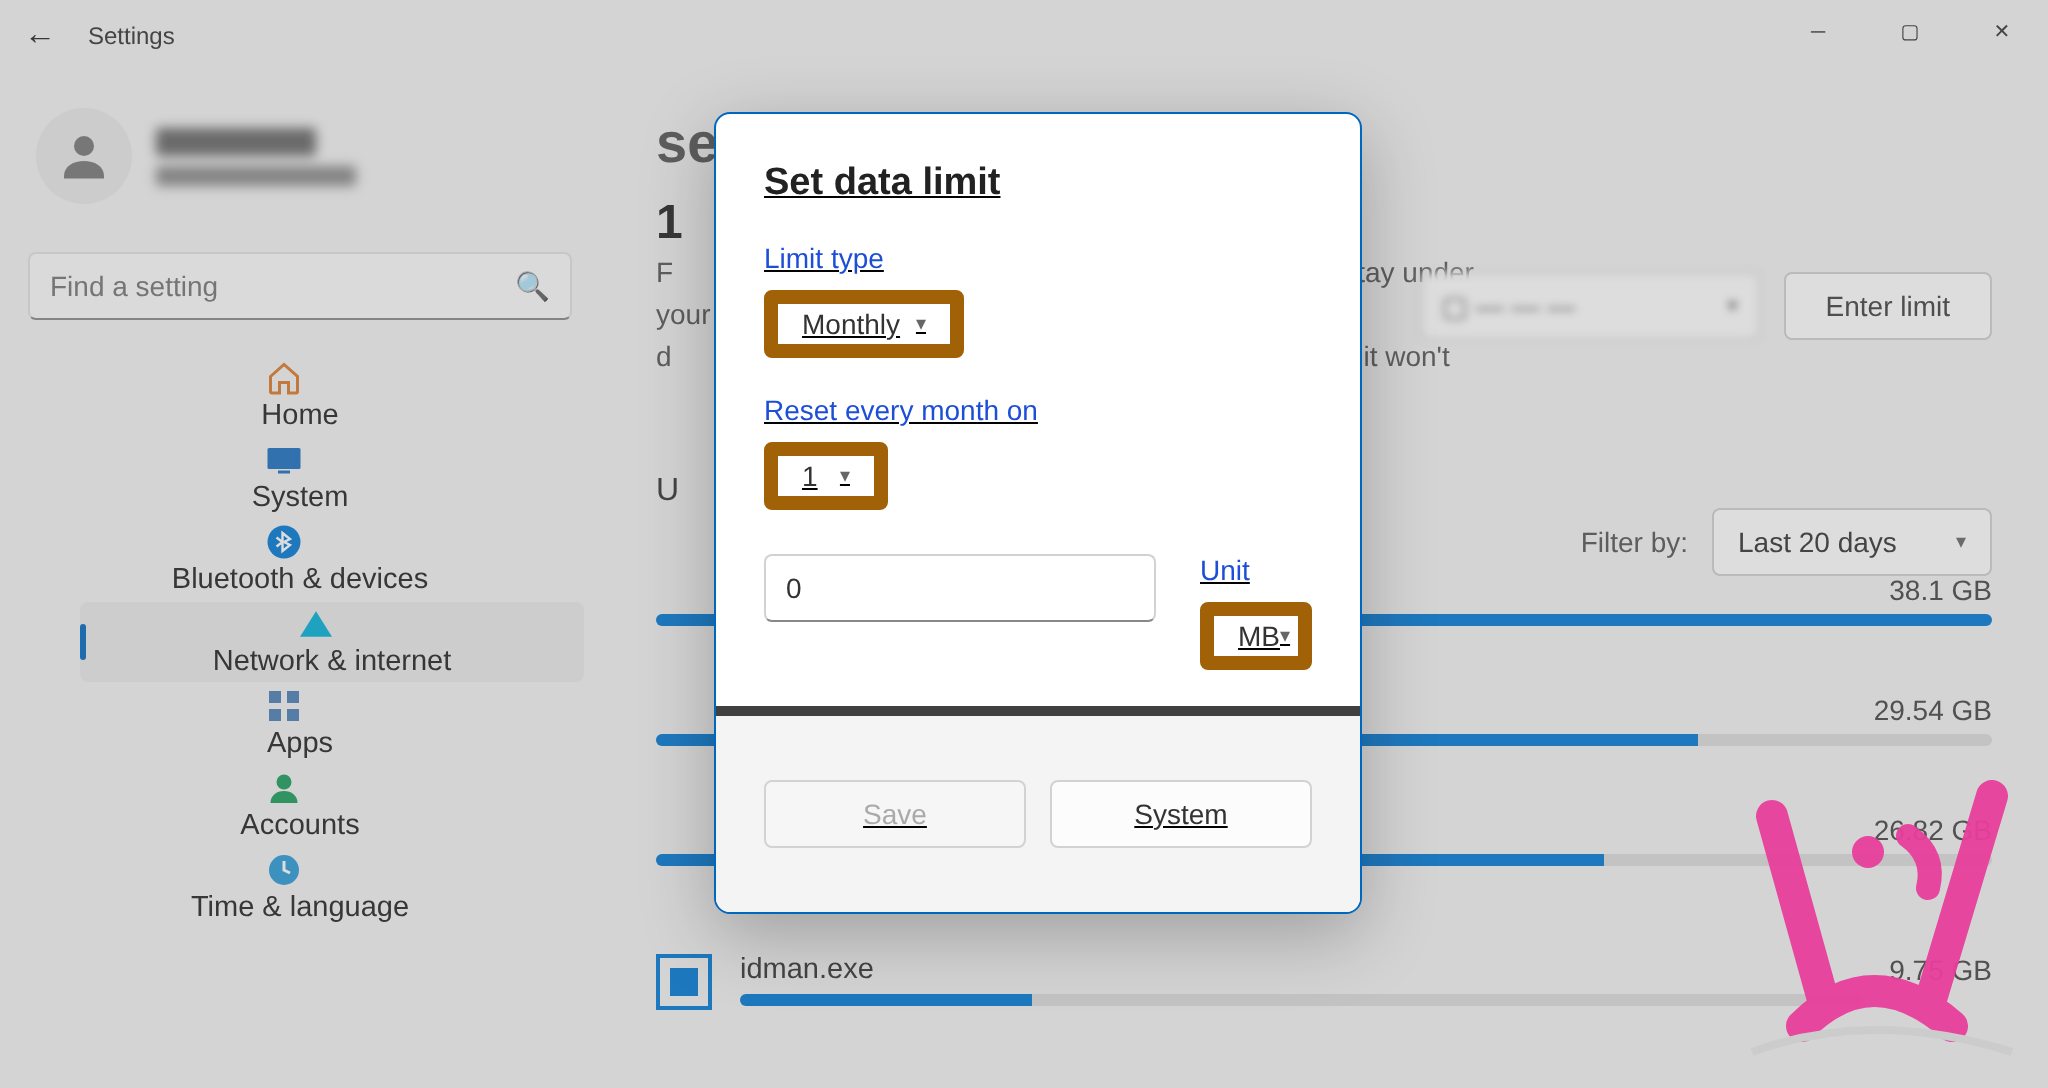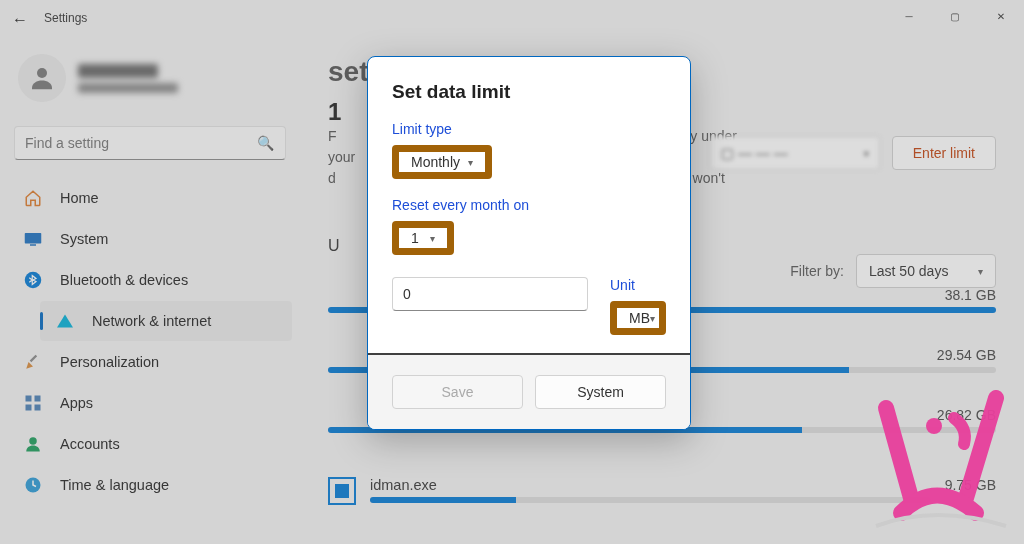--- a/index.html
+++ b/index.html
@@ -18,37 +18,37 @@
 .avatar { width:48px; height:48px; border-radius:50%; background:#e8e8e8; display:flex; align-items:center; justify-content:center; margin-right:12px; }
 .avatar svg { fill:#777; }
 .accname { filter:blur(3px); }
 .accname .l1 { width:80px; height:14px; background:#666; border-radius:2px; margin-bottom:5px; }
 .accname .l2 { width:100px; height:10px; background:#888; border-radius:2px; }
 
 .search { margin:6px 10px 18px; height:34px; background:#fbfbfb; border:1px solid #e2e2e2; border-bottom:1px solid #888; border-radius:4px; display:flex; align-items:center; padding:0 10px; }
 .search input { flex:1; border:none; background:transparent; outline:none; font-size:14px; color:#666; }
 .magnify { font-size:14px; color:#555; }
 
-.navitem { display:flex; align-items:center; height:40px; padding:0 14px; margin:1px 4px; border-radius:4px; position:relative; font-size:14.5px; color:#222; }
+.navitem { display:flex; align-items:center; height:40px; padding:0 14px; margin:1px 4px; border-radius:4px; position:relative; font-size:14.5px; color:#222;flex-direction:column; }
 .navitem.sel { background:#eaeaea;margin-left:36px; }
 .navitem.sel::before { content:""; position:absolute; left:0; top:11px; width:3px; height:18px; background:#0067c0; border-radius:2px; }
 .navicon { width:22px; height:22px; margin-right:16px; display:flex; align-items:center; justify-content:center; }
 
 .main { flex:1; padding:12px 28px; position:relative; overflow:hidden; }
 .crumbs { font-size:28px; font-weight:600; color:#222; margin:8px 0 10px; display:flex; align-items:center; gap:14px; }
 .crumbs .sep { color:#777; font-size:20px; }
 .crumbs .dim { color:#555; font-weight:600; }
 
 .desc { color:#555; font-size:14px; line-height:1.5; max-width:440px; }
 .big1 { font-size:24px; font-weight:600; color:#222; margin-top:8px; }
 
 .toprow { position:absolute; right:28px; top:100px; display:flex; align-items:center; gap:12px; }
 .periodpick { width:170px; height:34px; border:1px solid #d3d3d3; border-radius:4px; background:#fff; display:flex; align-items:center; padding:0 10px; font-size:14px; color:#444; filter:blur(2px); }
 .periodpick .ch { margin-left:auto; font-size:10px; color:#666; }
-.enterbtn { height:34px; padding:0 20px; border:1px solid #d0d0d0; background:#fff; border-radius:4px; font-size:14px; color:#c2410c; }
+.enterbtn { height:34px; padding:0 20px; border:1px solid #d0d0d0; background:#fff; border-radius:4px; font-size:14px; color:#404040; }
 
 .filterrow { position:absolute; right:28px; top:218px; display:flex; align-items:center; gap:12px; font-size:14px; color:#555; }
 .filterrow .sel2 { width:140px; height:34px; border:1px solid #d0d0d0; background:#fff; border-radius:4px; display:flex; align-items:center; padding:0 12px; color:#333; }
 .filterrow .sel2 .ch { margin-left:auto; font-size:10px; color:#666; }
 
 .usehead { font-size:16px; color:#333; margin-top:48px; }
 
 .usageitems { margin-top:32px; }
 .urow { margin-bottom:34px; }
 .urow .top { display:flex; justify-content:flex-end; font-size:14px; color:#444; margin-bottom:4px; }
@@ -59,35 +59,35 @@
 .appico { width:28px; height:28px; border:2px solid #0078d4; display:flex; align-items:center; justify-content:center; }
 .appico .inner { width:14px; height:14px; background:#0078d4; }
 .appinfo { flex:1; }
 .appinfo .nm { font-size:14.5px; color:#333; margin-bottom:4px; }
 .appinfo .bar { height:6px; background:#dcdcdc; border-radius:3px; overflow:hidden; }
 .appinfo .fill { height:100%; background:#0078d4; }
 .apprt { font-size:14px; color:#444; }
 
 
 .scrim { position:absolute; inset:0; background:rgba(120,120,120,0.25); }
-.dialog { position:absolute; left:367px; top:56px; width:324px; background:#fff; border:1px solid #0067c0; border-radius:8px; box-shadow:0 10px 36px rgba(0,0,0,.25); overflow:hidden; }
+.dialog { position:absolute; left:357px; top:56px; width:324px; background:#fff; border:1px solid #0067c0; border-radius:8px; box-shadow:0 10px 36px rgba(0,0,0,.25); overflow:hidden;text-decoration:underline; }
 .dbody { padding:24px 24px 18px; }
 .dtitle { font-size:19px; font-weight:600; color:#222; margin-bottom:18px; }
 .dlbl { font-size:14px; color:#1d4ed8; margin-bottom:8px; }
 .dselect { height:34px; border:7px solid #a16207; border-radius:4px; display:flex; align-items:center; padding:0 12px; font-size:14px; color:#333; background:#fff; }
 .dselect .ch { margin-left:auto; font-size:10px; color:#666; }
 .dselect.w1 { width:100px; }
 .dselect.w2 { width:62px; }
 .dselect.w3 { width:56px; }
 .drow { display:flex; gap:20px; margin-top:4px; }
 .dcol { flex:1; }
 .dcol.fx { flex:0 0 auto; }
 .dinput { width:196px; height:34px; border:1px solid #d2d2d2; border-bottom:1px solid #888; border-radius:4px; padding:0 10px; font-size:14px; color:#333; background:#fff; }
 .gap { height:18px; }
-.dfoot { background:#f4f4f4; border-top:2px solid #404040; padding:20px 24px; display:flex; gap:12px; }
+.dfoot { background:#f4f4f4; border-top:5px solid #404040; padding:32px 24px; display:flex; gap:12px; }
 .dbtn { flex:1; height:34px; border:1px solid #d2d2d2; background:#fcfcfc; border-radius:4px; font-size:14px; color:#333; }
 .dbtn.dis { color:#aaa; background:#f6f6f6; }
 
 
 .wm { position:absolute; right:8px; bottom:6px; pointer-events:none; opacity:.95; }
 </style>
 </head>
 <body>
 
 <div class="titlebar">
@@ -151,29 +151,20 @@
       <span class="navicon">
           <svg width="20" height="16" viewBox="0 0 24 20">
             <path d="M12 2L2 18h20z" fill="#00b0d8"></path>
           </svg>
         </span>
       <span>Network &amp; internet</span>
     </div>
     <div class="navitem">
       <span class="navicon">
           <svg width="18" height="18" viewBox="0 0 24 24">
-            <path d="M3 21l3-9 6 6-9 3z" fill="#d88a3a"></path>
-            <rect x="11" y="3" width="3" height="11" transform="rotate(45 14 8)" fill="#888"></rect>
-          </svg>
-        </span>
-      <span>Personalization</span>
-    </div>
-    <div class="navitem">
-      <span class="navicon">
-          <svg width="18" height="18" viewBox="0 0 24 24">
             <rect x="2" y="2" width="8" height="8" fill="#4a7fb5"></rect>
             <rect x="14" y="2" width="8" height="8" fill="#4a7fb5"></rect>
             <rect x="2" y="14" width="8" height="8" fill="#4a7fb5"></rect>
             <rect x="14" y="14" width="8" height="8" fill="#4a7fb5"></rect>
           </svg>
         </span>
       <span>Apps</span>
     </div>
     <div class="navitem">
       <span class="navicon">
@@ -214,21 +205,21 @@
           <span class="ch">▾</span>
         </div>
       <button class="enterbtn">Enter limit</button>
     </div>
 
     <div class="usehead">U</div>
 
     <div class="filterrow">
       <span>Filter by:</span>
       <div class="sel2">
-        <span>Last 50 days</span>
+        <span>Last 20 days</span>
           <span class="ch">▾</span>
       </div>
     </div>
 
     <div class="usageitems">
       <div class="urow">
         <div class="top">
             <span>38.1 GB</span>
           </div>
         <div class="bar">

